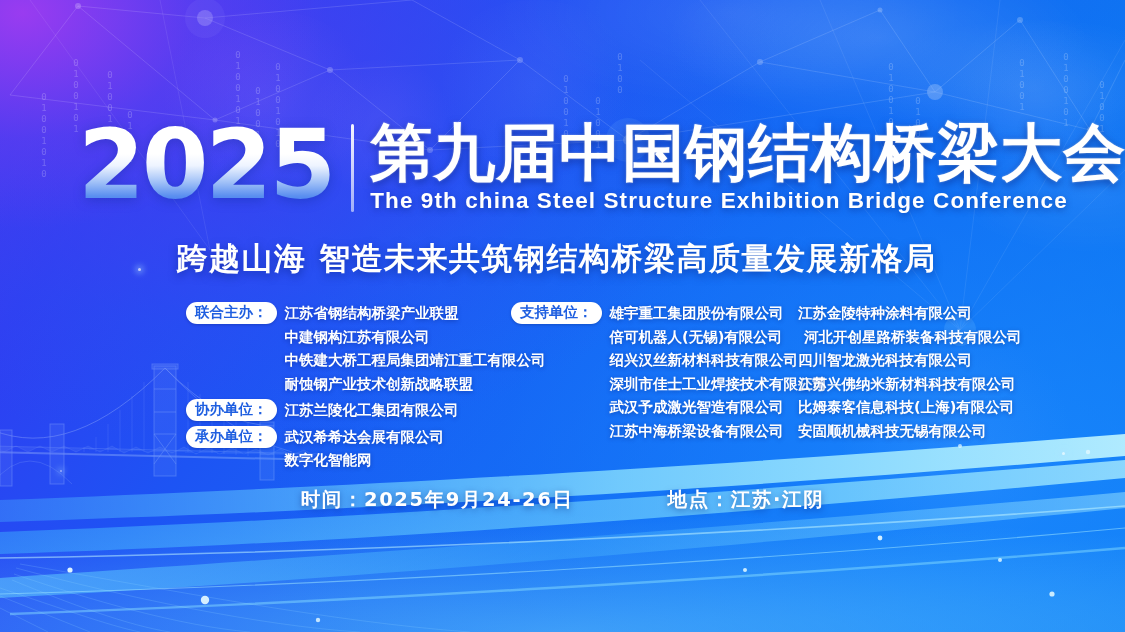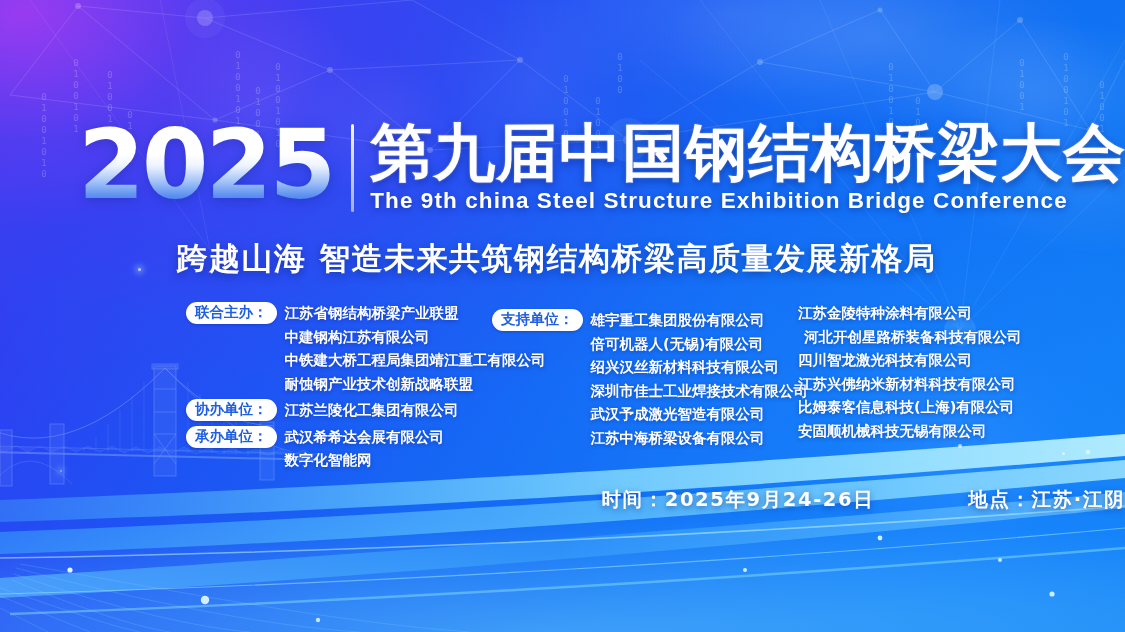--- a/index.html
+++ b/index.html
@@ -110,21 +110,21 @@
     font-family:"DejaVu Sans","Liberation Sans",sans-serif;
     font-size:31px; font-weight:bold; letter-spacing:1.5px;
     color:#ffffff;
     text-shadow:0 3px 8px rgba(6,30,120,0.5);
   }
 
   
   .orgs { position:absolute; left:0; top:302px; width:961px; height:150px; }
   .col { position:absolute; top:0; }
   .col-a { left:186px; }
-  .col-b { left:492px;margin-top:7px; }
+  .col-b { left:511px; }
   .col-c { left:798px; }
 
   .org-block { display:flex; align-items:flex-start; margin-bottom:3px; }
   .pill {
     flex:0 0 auto;
     display:inline-block;
     background:#ffffff;
     color:#1f5fe0;
     font-family:"DejaVu Sans","Liberation Sans",sans-serif;
     font-size:14.5px; font-weight:bold; letter-spacing:0px;
@@ -141,21 +141,21 @@
     font-size:14.5px; font-weight:bold; color:#ffffff;
     line-height:23.5px; white-space:nowrap;
     text-shadow:0 1px 4px rgba(6,30,120,0.45);
   }
   .col-c .org-line { line-height:23.5px; }
   .col-c .org-line.indent { padding-left:6px; }
 
   
   .footer {
     position:absolute; left:0; right:0; top:486px;
-    display:flex; justify-content:flex-end; align-items:center; gap:94px;
+    display:flex; justify-content:center; align-items:center; gap:94px;
     font-family:"DejaVu Sans","Liberation Sans",sans-serif;
     font-size:19.5px; font-weight:bold; letter-spacing:1.6px;
     color:#ffffff;
     text-shadow:0 2px 6px rgba(6,30,120,0.5);
   }
   .footer .item { white-space:nowrap; }
 </style>
 </head>
 <body>
 

